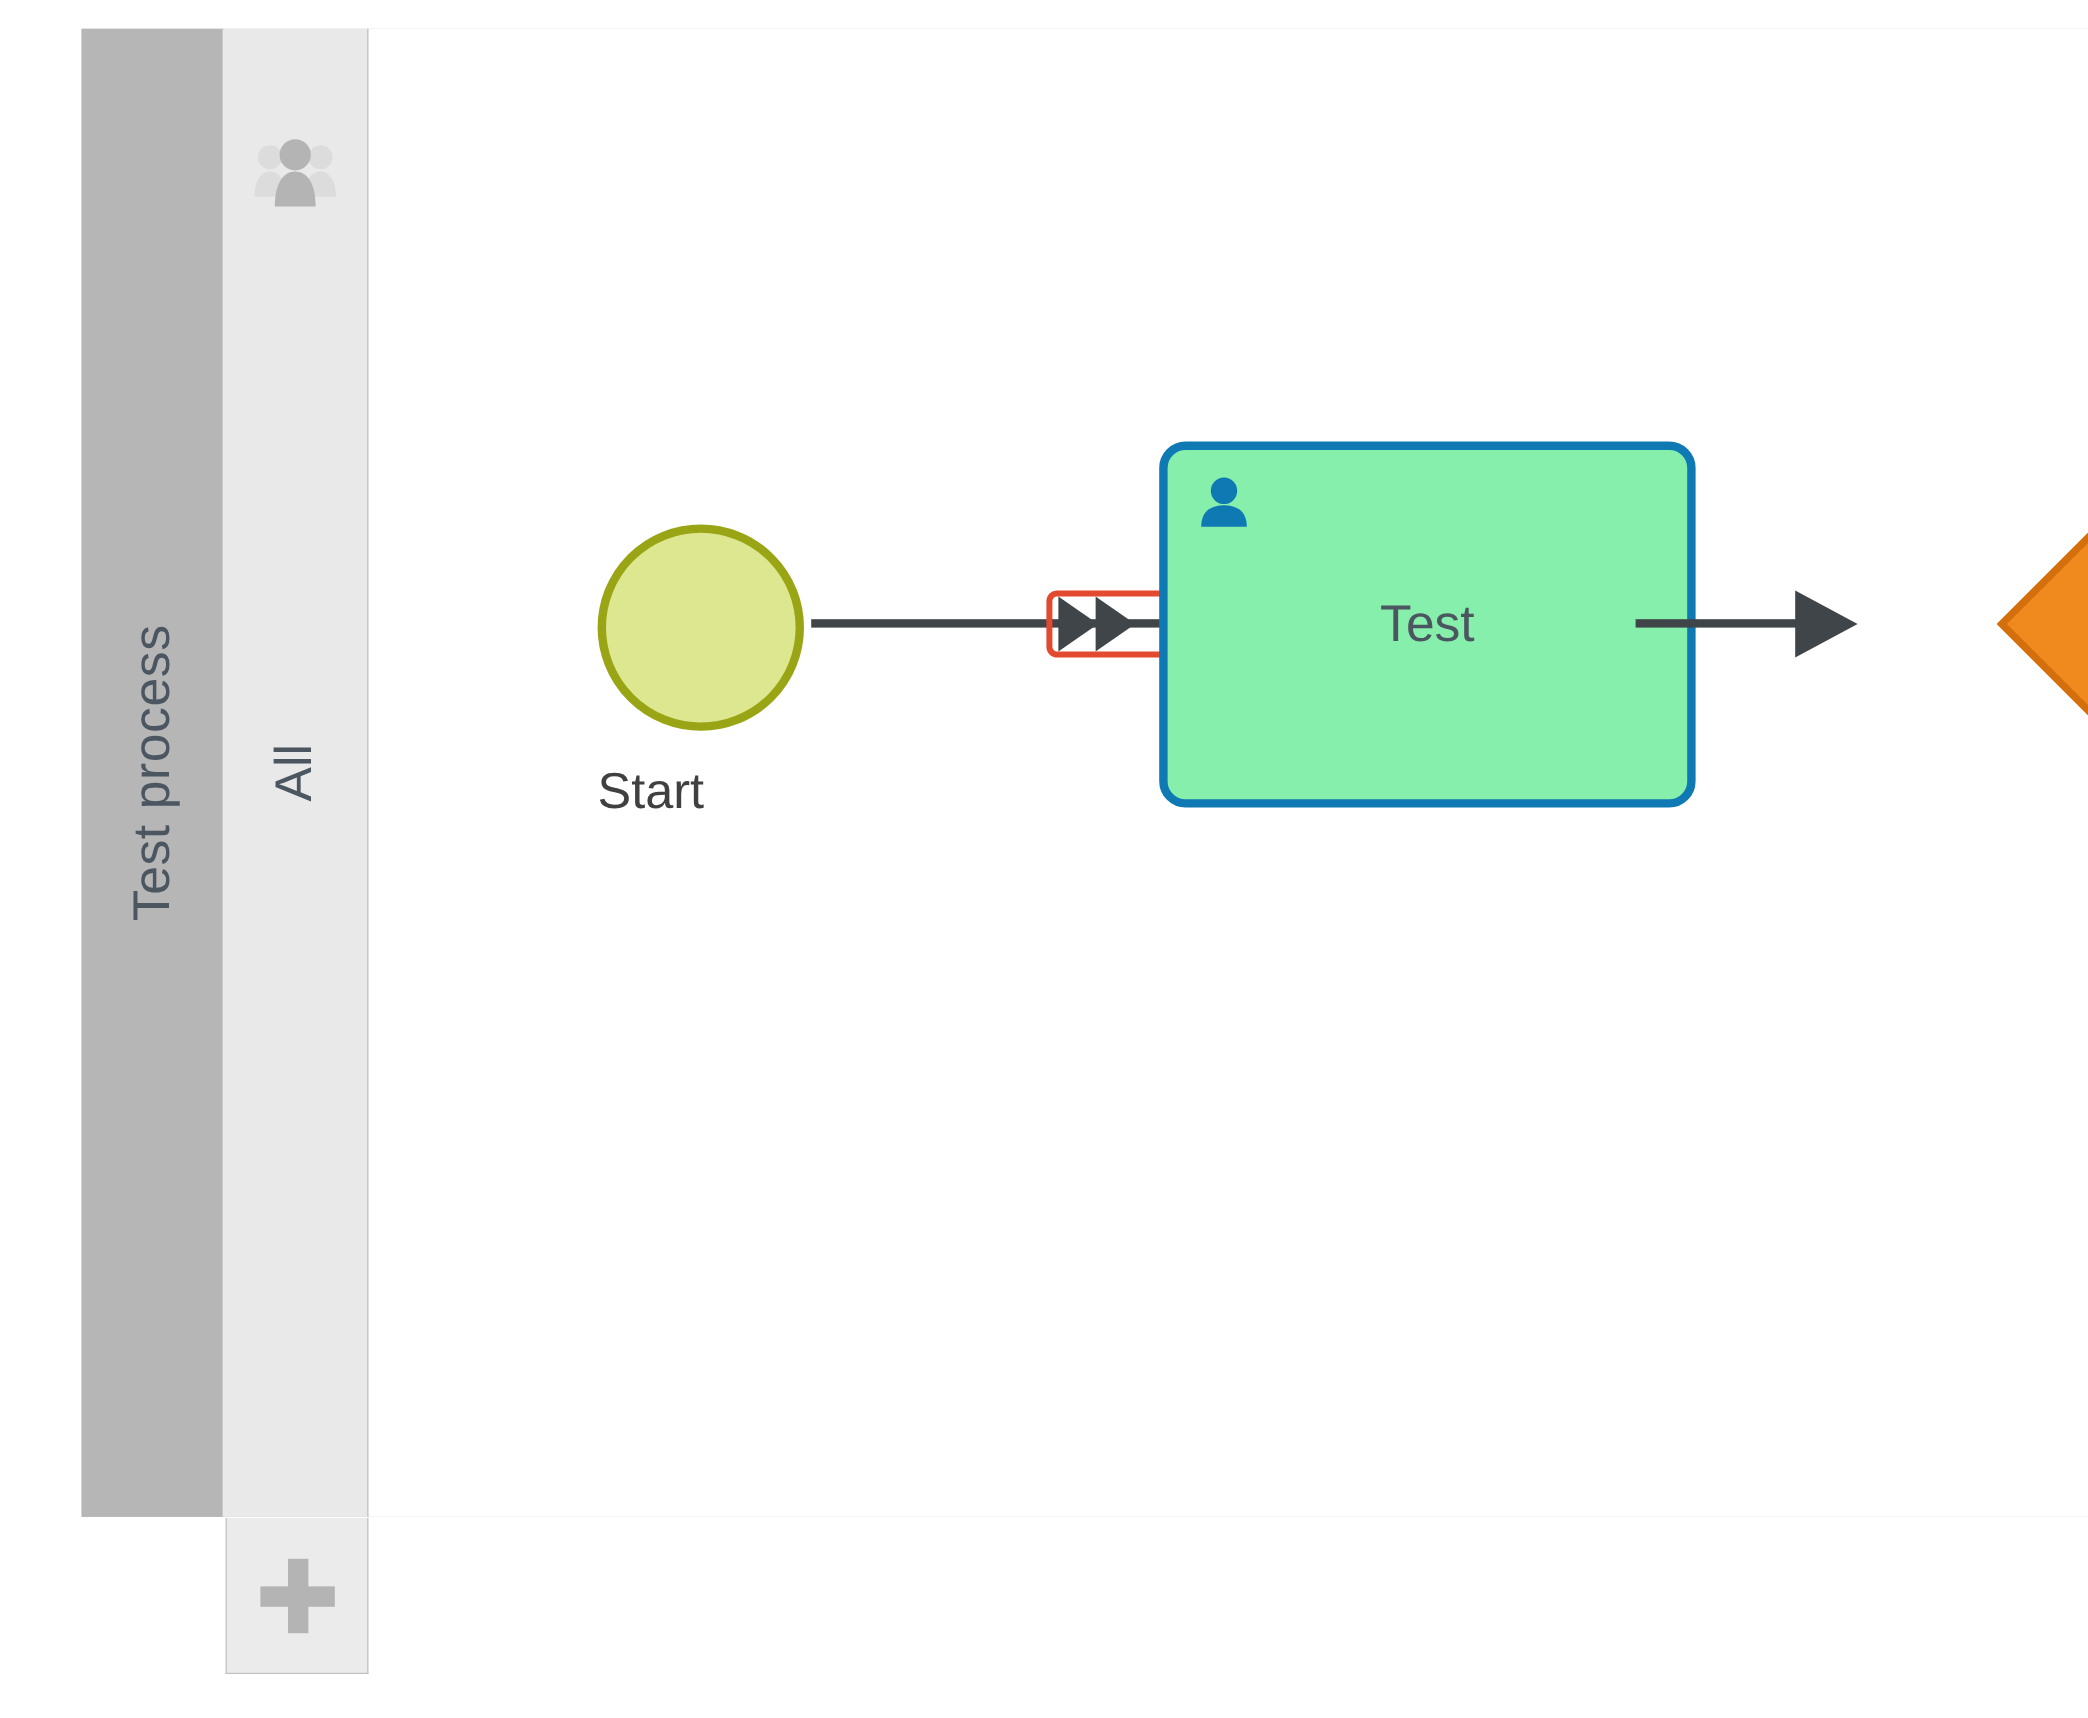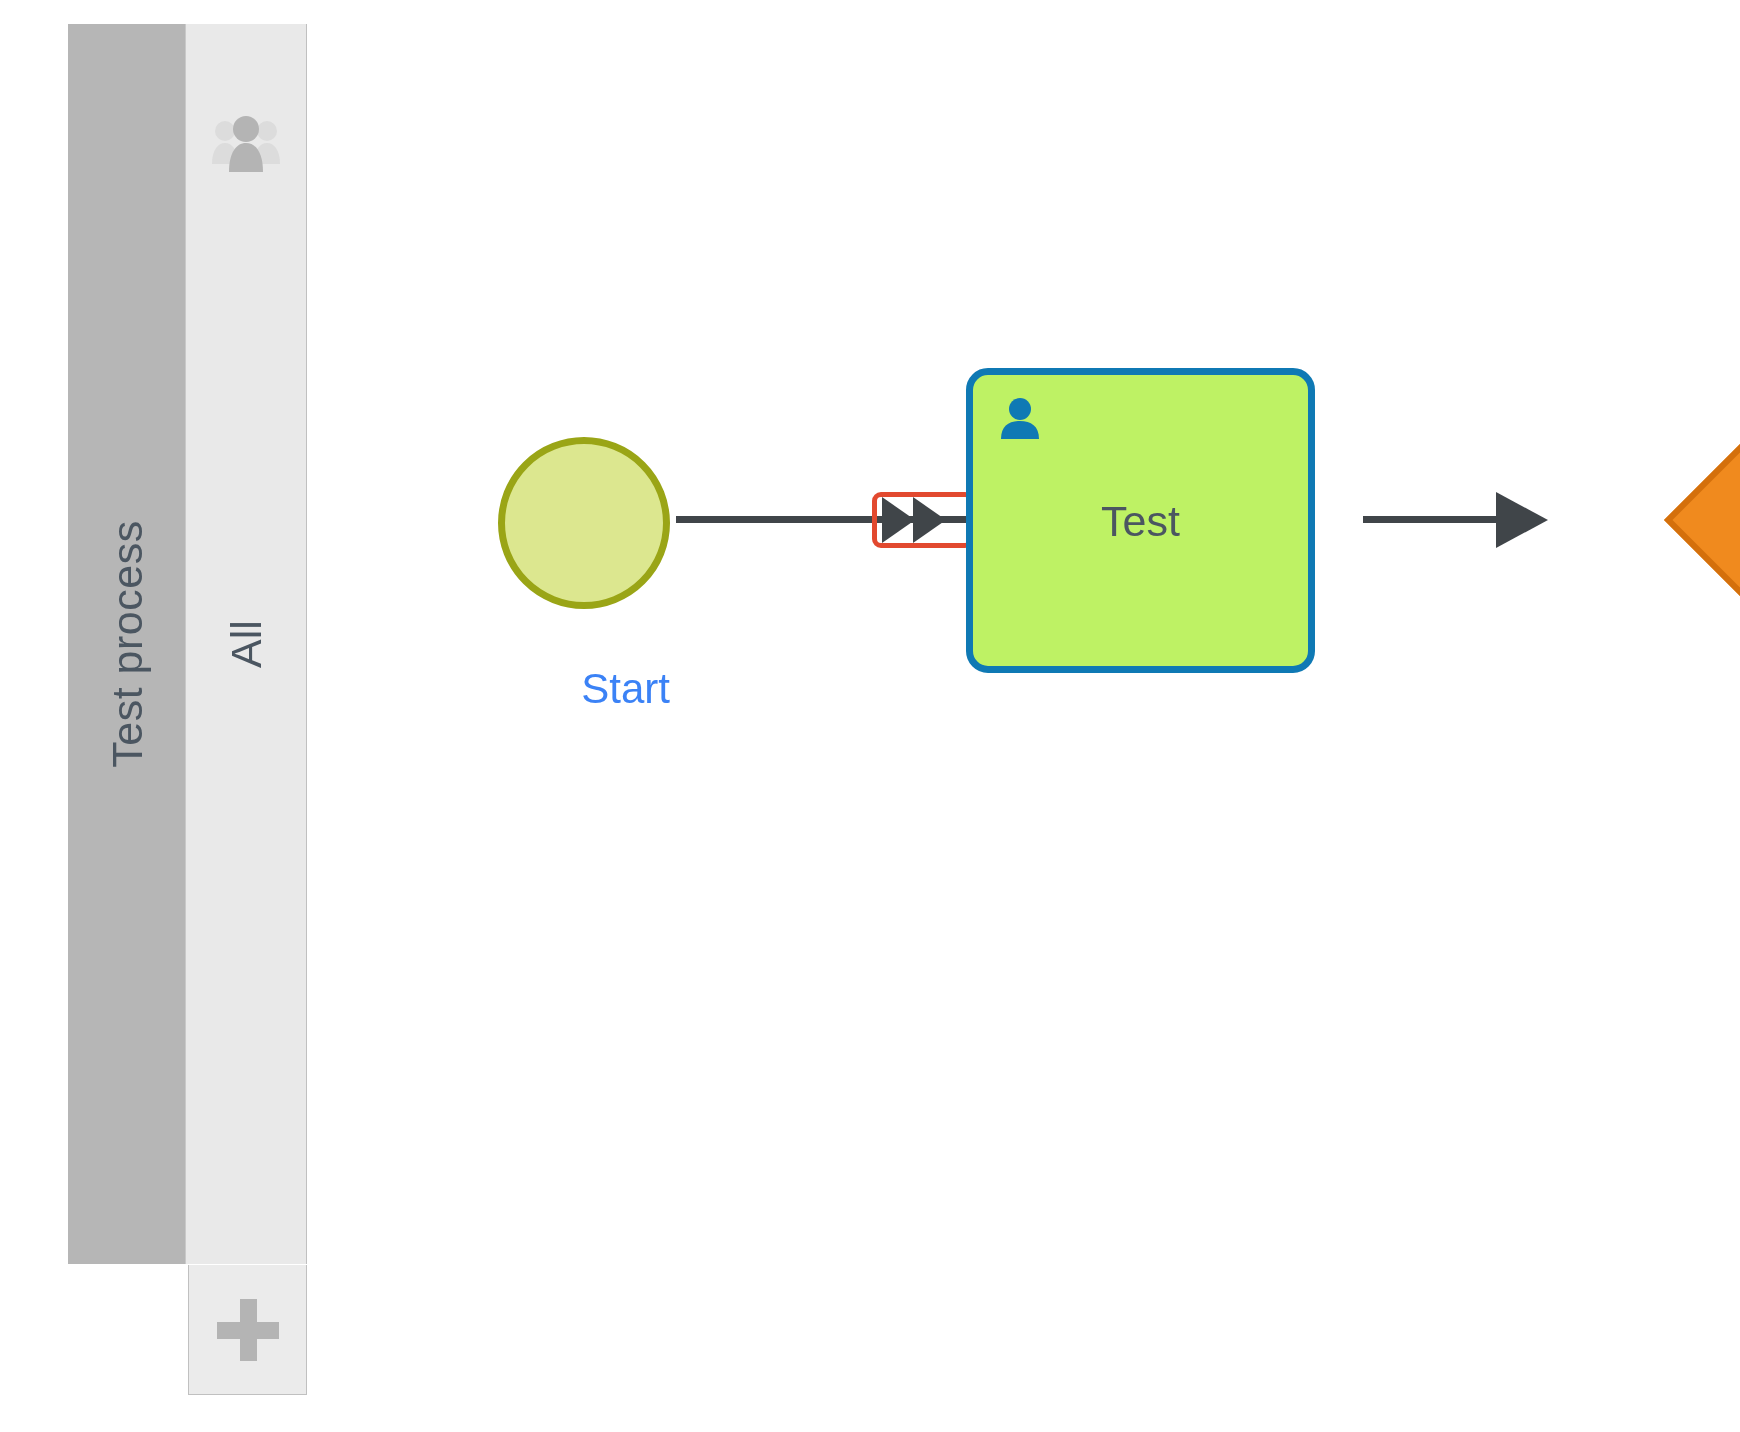--- a/index.html
+++ b/index.html
@@ -99,25 +99,25 @@
   .start-event {
     position: absolute;
     left: 498px; top: 437px;
     width: 172px; height: 172px;
     border-radius: 50%;
     background: #dce78f;
     border: 7px solid #9aa516;
   }
   .start-label {
     position: absolute;
-    left: 498px; top: 665px;
+    left: 498px; top: 635px;
     width: 172px;
-    text-align: right;
+    text-align: left;
     font-size: 42px;
-    color: #3b82f6;
+    color: #404040;
     white-space: nowrap;
   }
 
   .flow-1 {
     position: absolute;
     left: 676px; top: 516px;
     width: 300px; height: 7px;
     background: #404549;
   }
   .flow-2 {
@@ -156,22 +156,22 @@
     border-top: 23px solid transparent;
     border-bottom: 23px solid transparent;
     border-left: 33px solid #404549;
   }
   .dbl-arrow .tri.a { left: 0px; }
   .dbl-arrow .tri.b { left: 31px; }
 
   .task {
     position: absolute;
     left: 966px; top: 368px;
-    width: 349px; height: 305px;
-    background: #bef264;
+    width: 447px; height: 305px;
+    background: #86efac;
     border: 7px solid #0f79b4;
     border-radius: 22px;
   }
   .task-label {
     position: absolute;
     left: 0; right: 0; top: 50%;
     transform: translateY(-50%);
     text-align: center;
     font-size: 43px;
     color: #4b5661;

